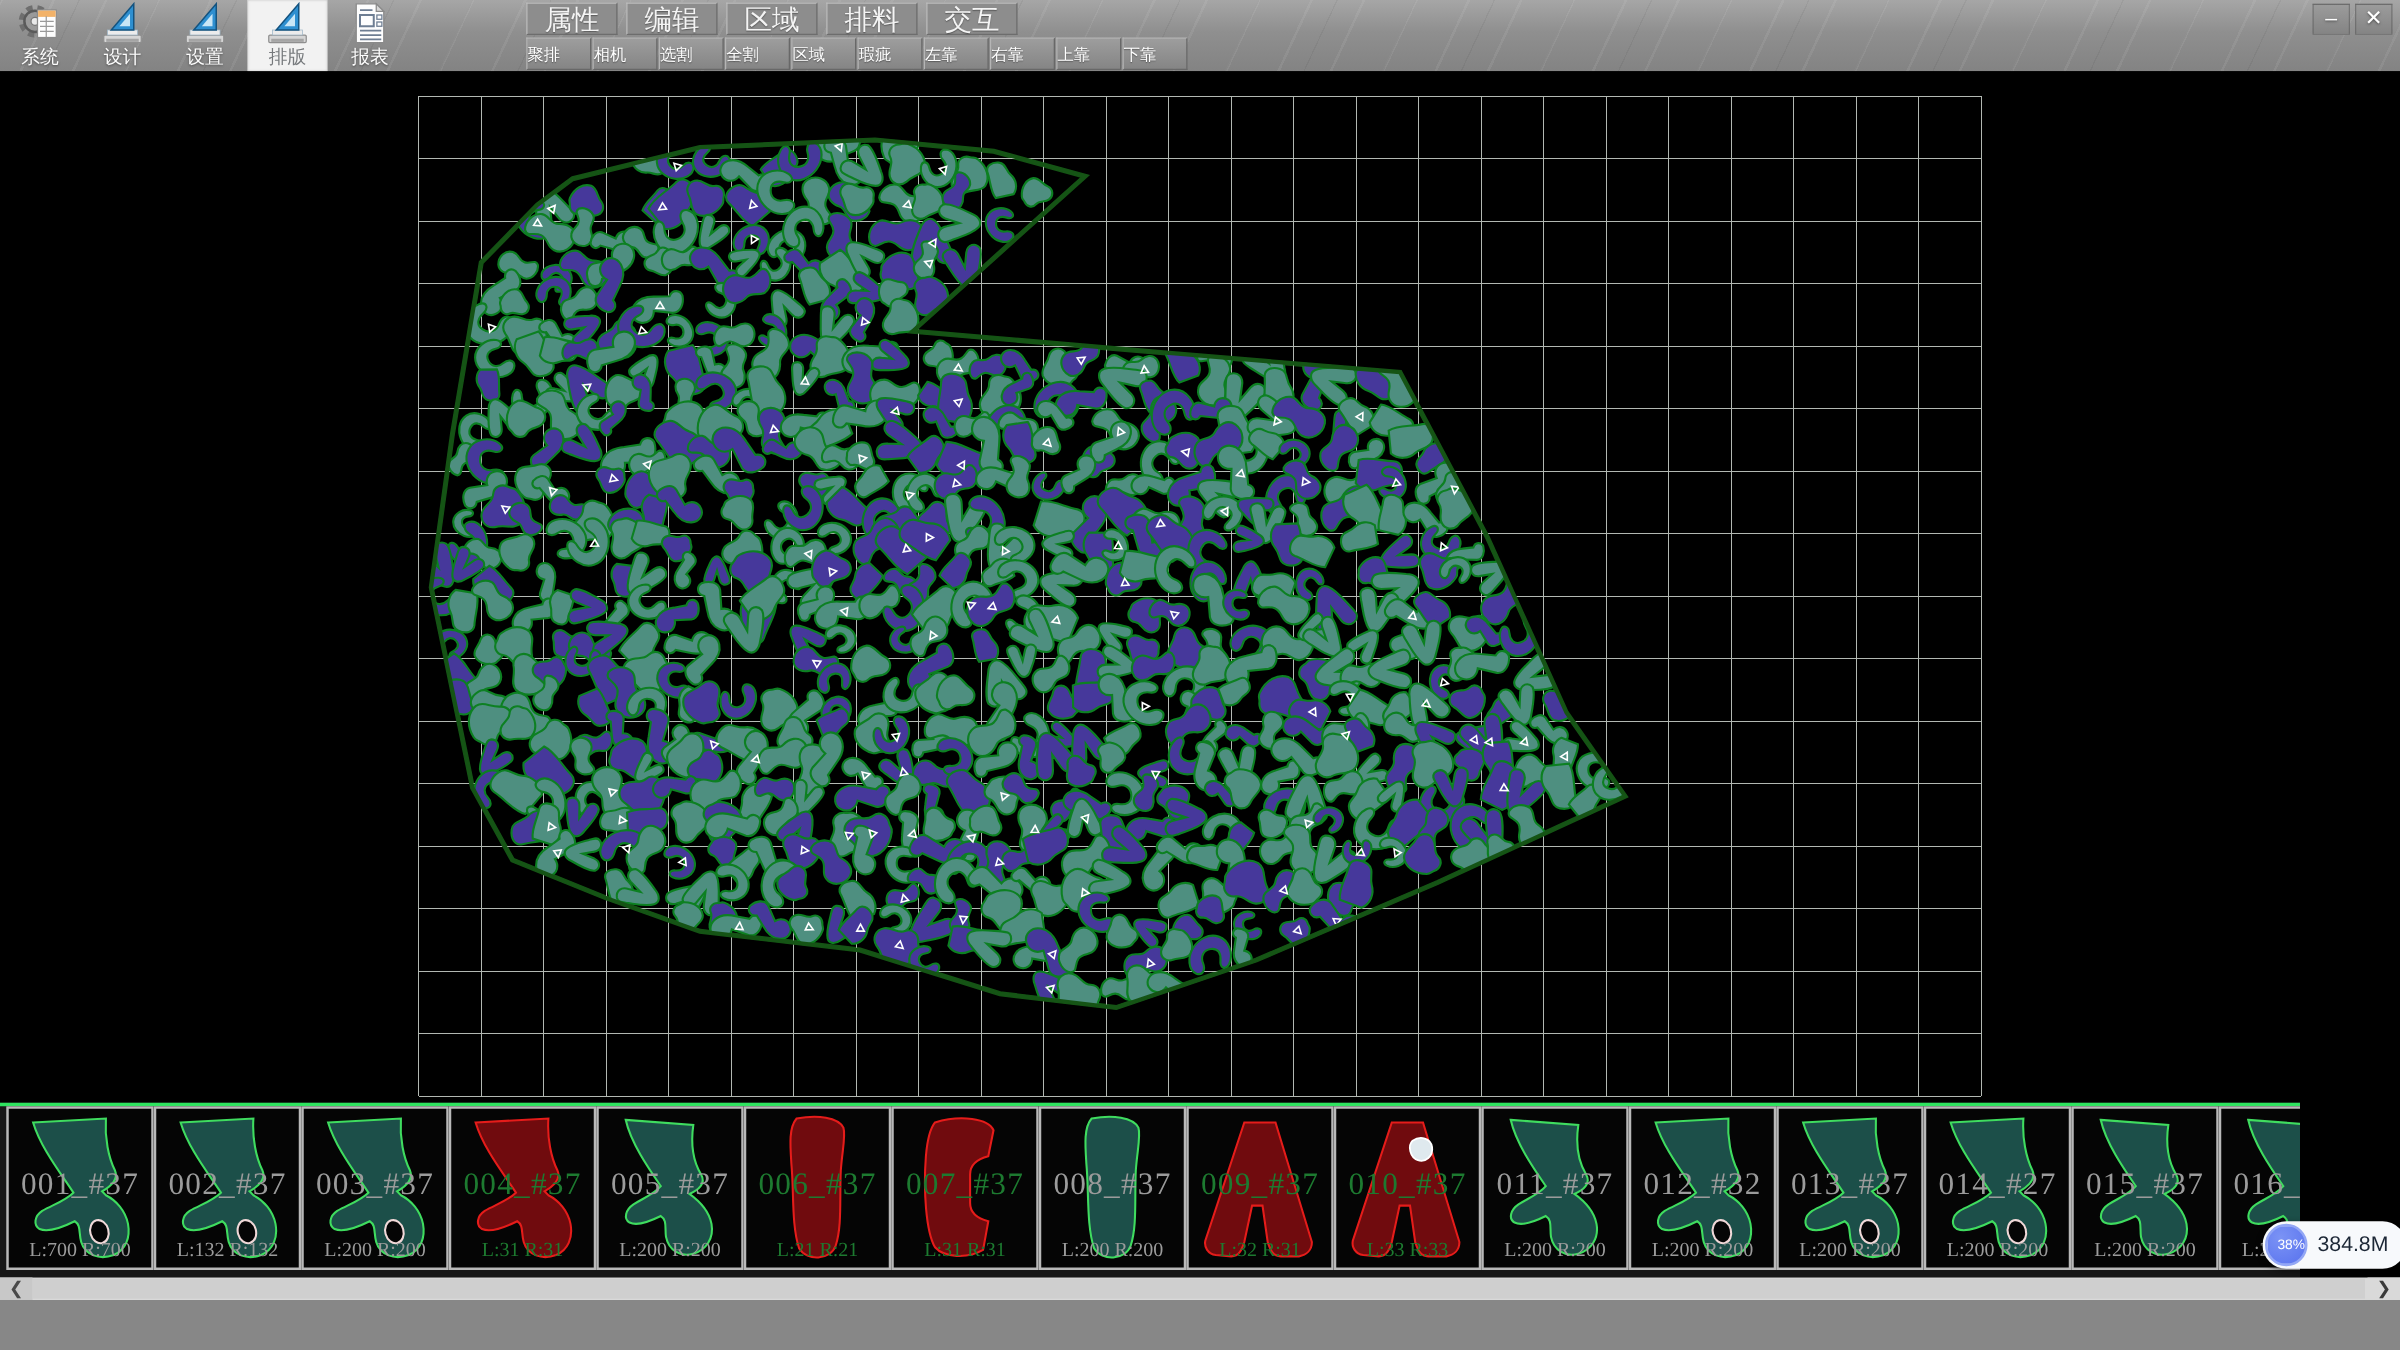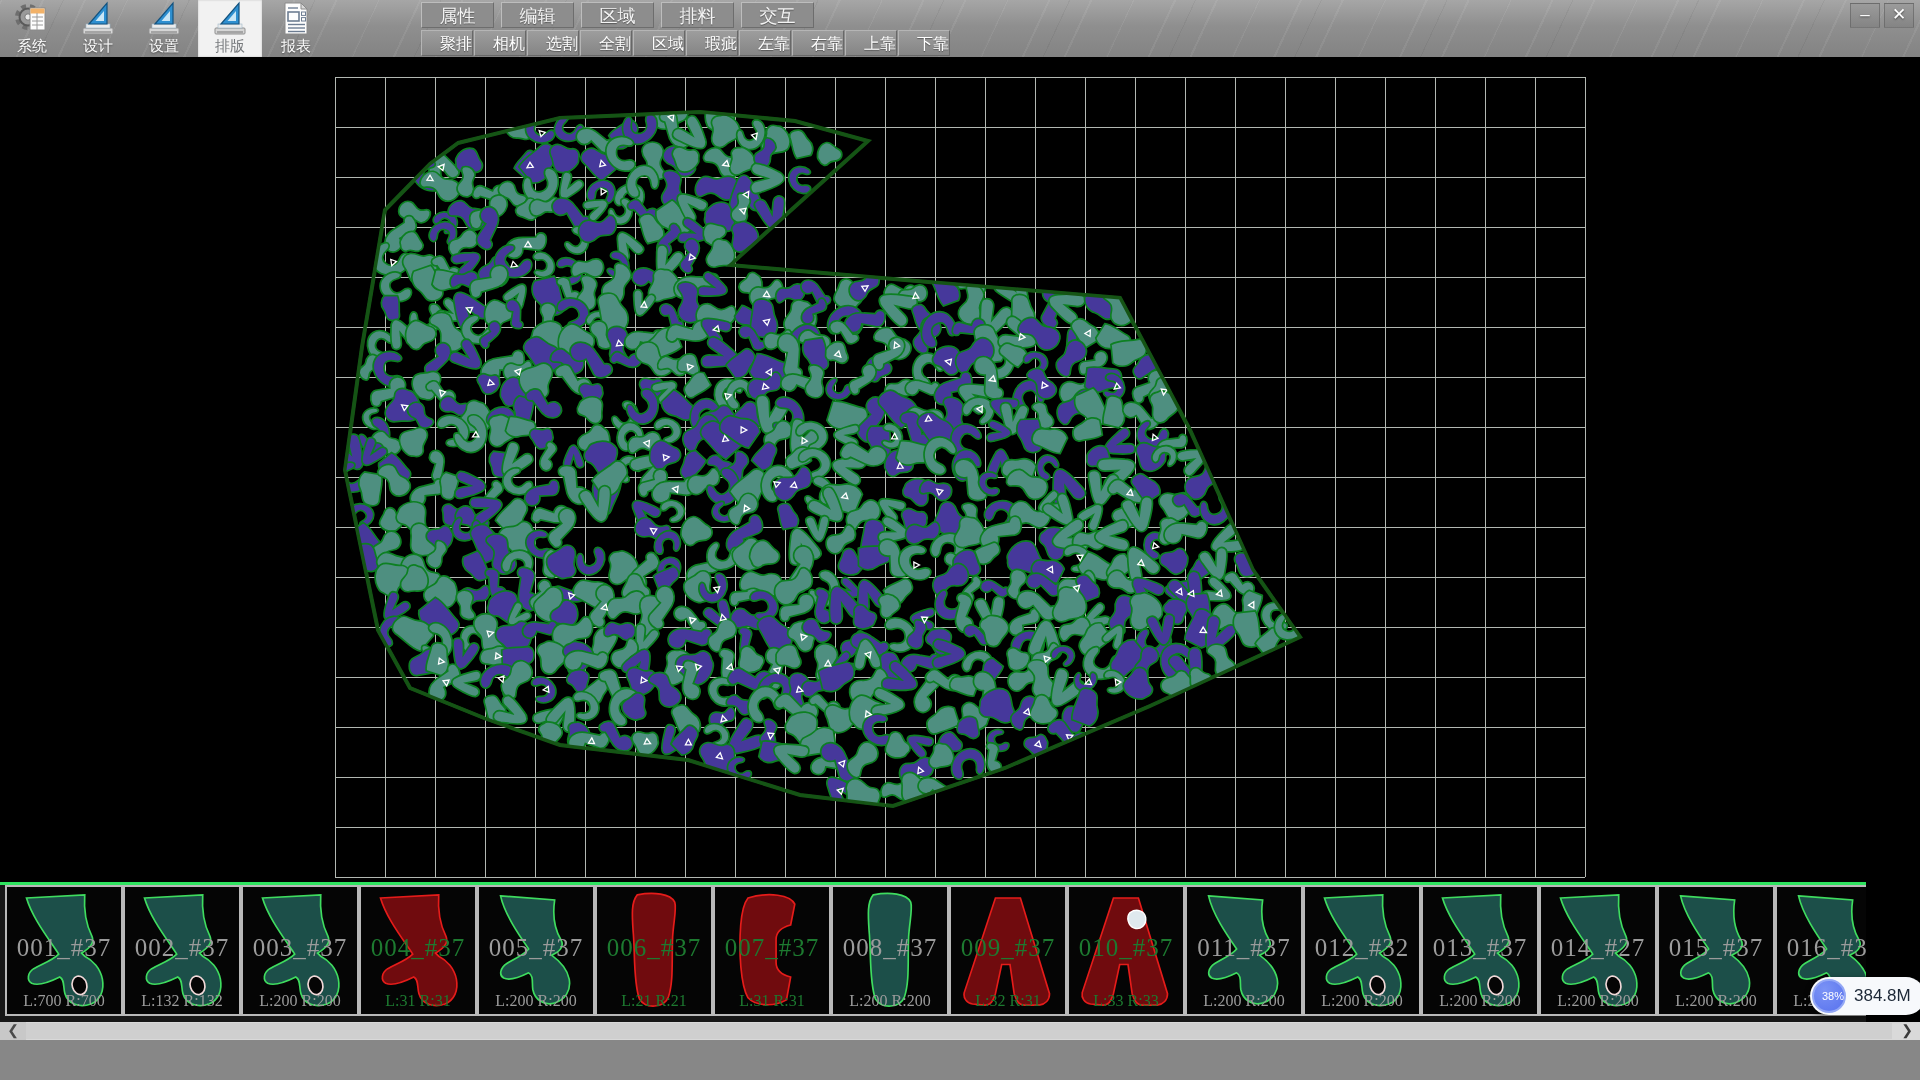--- a/index.html
+++ b/index.html
@@ -12,35 +12,35 @@
     background:repeating-linear-gradient(115deg,rgba(255,255,255,0.07) 0 2px,transparent 2px 38px),
                repeating-linear-gradient(115deg,rgba(0,0,0,0.05) 0 1px,transparent 1px 57px);}
   .nav-tabs{position:absolute;left:0;top:0;height:57px;display:flex;}
   .nav-tab{width:64px;height:57px;margin-right:2px;display:flex;flex-direction:column;
     align-items:center;justify-content:flex-start;cursor:default;}
   .nav-tab .icon{height:36px;margin-top:1px;}
   .nav-tab .tab-label{font-size:15px;color:#fdfdfd;text-shadow:0 1px 2px rgba(0,0,0,.45);line-height:18px;}
   .nav-tab.active{background:#f2f2f2;box-shadow:inset 0 0 2px #bbb;}
   .nav-tab.active .tab-label{color:#76797c;text-shadow:none;}
   .menu-row{position:absolute;left:421px;top:2px;display:flex;gap:7px;}
-  .menu-btn{width:73px;height:26px;line-height:26px;text-align:center;font-size:18px;color:#f4f4f4;
+  .menu-btn{width:73px;height:26px;line-height:26px;text-align:center;font-size:22px;color:#f4f4f4;
     background:#8d8d8d;border:1px solid;border-color:#bdbdbd #6d6d6d #6d6d6d #bdbdbd;
     text-shadow:0 1px 1px rgba(0,0,0,.4);box-sizing:border-box;}
   .tool-row{position:absolute;left:421px;top:30px;display:flex;gap:1px;}
-  .tool-btn{width:52px;height:26px;line-height:26px;text-align:right;font-size:16px;color:#fff;
+  .tool-btn{width:52px;height:26px;line-height:26px;text-align:left;font-size:13px;color:#fff;
     background:linear-gradient(180deg,#9d9d9d,#858585);border:1px solid;
     border-color:#b5b5b5 #686868 #686868 #b5b5b5;text-shadow:0 1px 1px rgba(0,0,0,.4);box-sizing:border-box;}
   .win-btns{position:absolute;right:6px;top:3px;display:flex;gap:4px;}
   .win-btn{width:28px;height:23px;color:#fff;font-size:17px;line-height:22px;text-align:center;
     text-shadow:0 1px 2px rgba(0,0,0,.5);border:1px solid rgba(90,90,90,.55);
     background:linear-gradient(180deg,#9b9b9b,#848484);}
   
   #canvas-area{position:absolute;left:0;top:57px;width:1920px;height:825px;background:#000;}
   
-  #strip{position:absolute;left:0;top:882px;width:1840px;height:140px;background:#171717;overflow:hidden;padding-left:26px;}
+  #strip{position:absolute;left:0;top:882px;width:1840px;height:140px;background:#171717;overflow:hidden;}
   #strip .topline{position:absolute;left:0;top:0;width:1920px;height:3px;}
   .cell{position:absolute;top:3px;width:118px;height:131px;background:#050505;
     border:2px solid #b9b9b9;box-sizing:border-box;overflow:hidden;}
   .cell svg{position:absolute;left:7px;top:2px;}
   .thumb-label{position:absolute;left:0;top:47px;width:100%;text-align:center;
     font-family:"Liberation Serif",serif;font-size:25px;letter-spacing:1px;}
   .thumb-lr{position:absolute;left:0;bottom:4px;width:100%;text-align:center;
     font-family:"Liberation Serif",serif;font-size:16px;}
   .cell.partial .thumb-label,.cell.partial .thumb-lr{text-align:left;padding-left:8px;}
   

